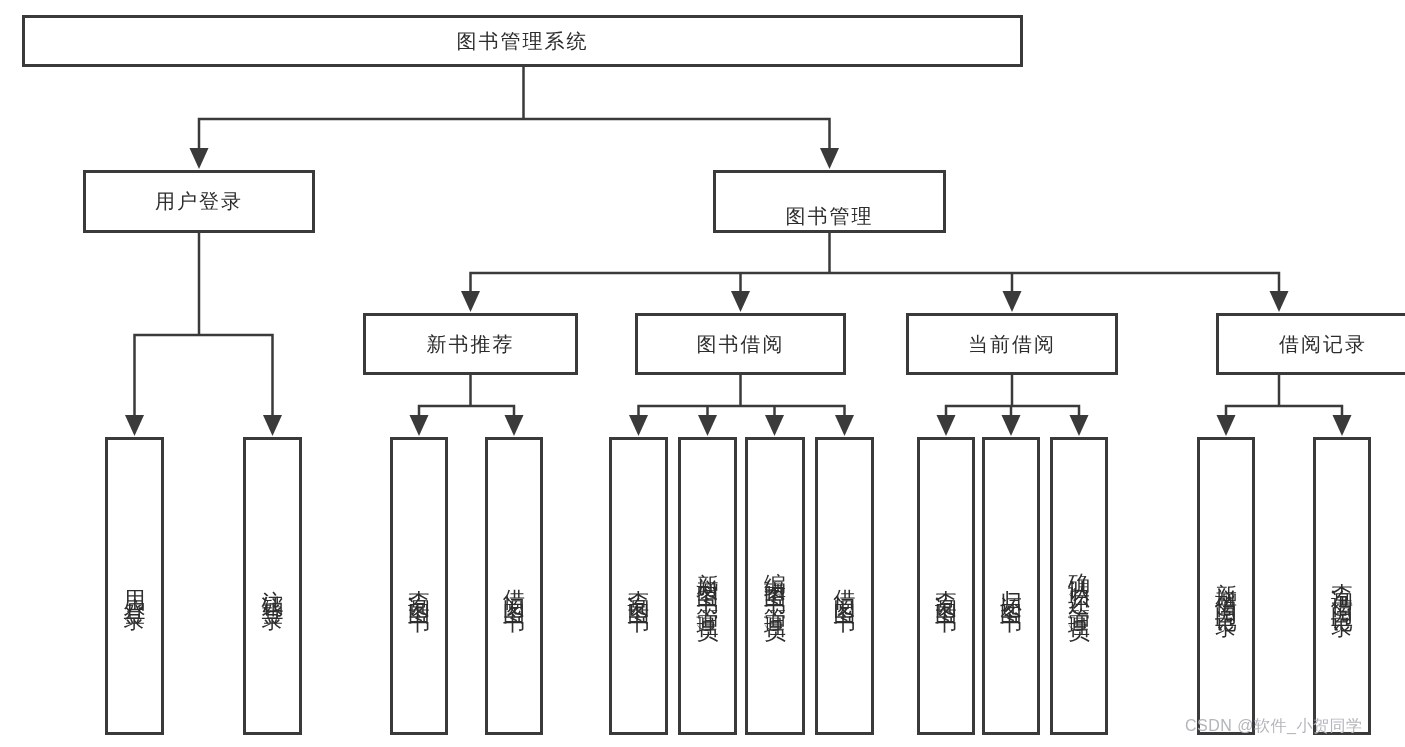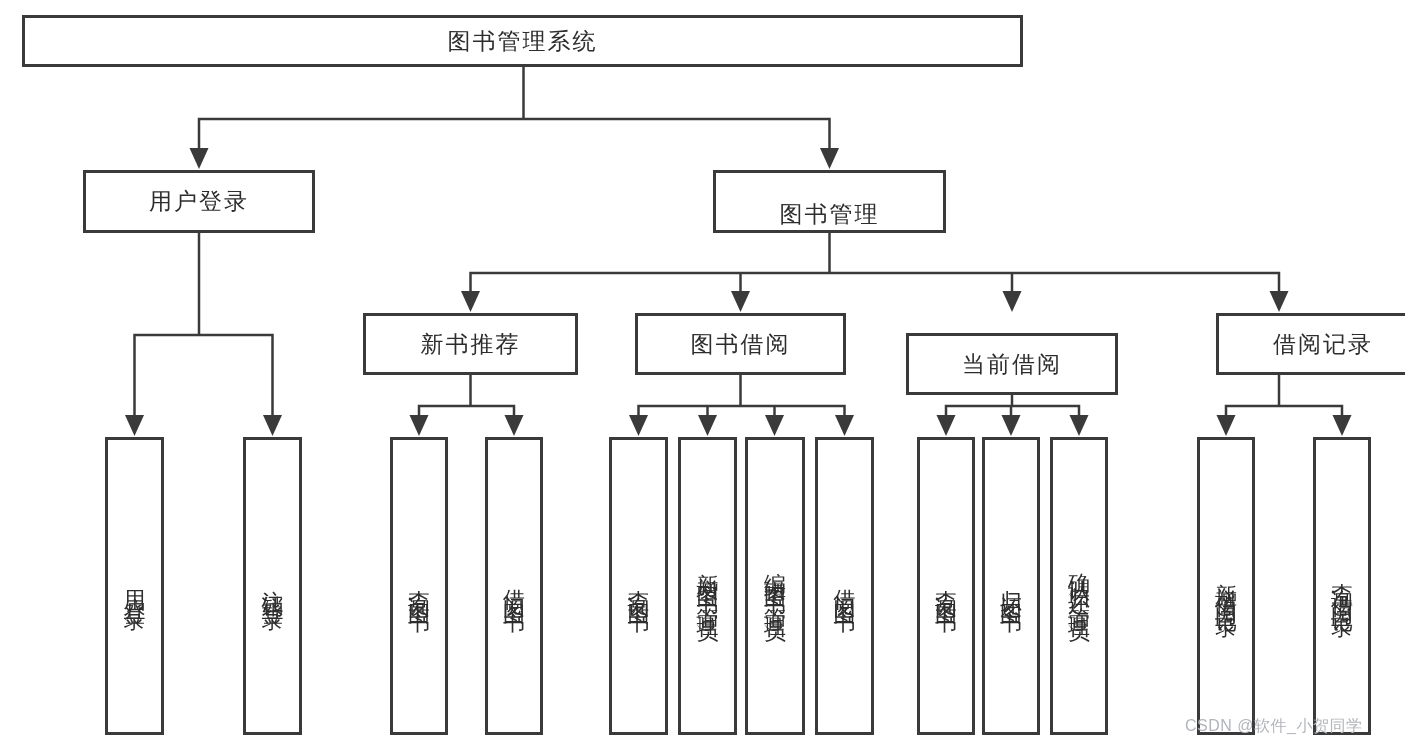--- a/index.html
+++ b/index.html
@@ -21,21 +21,21 @@
     position: absolute;
     box-sizing: border-box;
     border: 3px solid #3a3a3a;
     background: #ffffff;
     display: flex;
     align-items: center;
     justify-content: center;
     color: #2d2d2d;
   }
   .h-label {
-    font-size: 23px;
+    font-size: 20px;
     letter-spacing: 2px;
     white-space: nowrap;
     font-family: Liberation Mono, monospace;
   }
   .leaf span {
     writing-mode: vertical-lr;
     text-orientation: mixed;
     font-size: 22px;
     letter-spacing: 7px;
     line-height: 1;
@@ -126,21 +126,21 @@
   <div class="box" style="left:713px; top:170px; width:233px; height:63px;align-items:flex-end;">
     <span class="h-label">图书管理</span>
   </div>
 
   <div class="box" style="left:363px; top:313px; width:215px; height:62px;">
     <span class="h-label">新书推荐</span>
   </div>
   <div class="box" style="left:635px; top:313px; width:211px; height:62px;">
     <span class="h-label">图书借阅</span>
   </div>
-  <div class="box" style="left:906px; top:313px; width:212px; height:62px;margin-top:20px;">
+  <div class="box" style="left:906px; top:313px; width:212px; height:62px;">
     <span class="h-label">当前借阅</span>
   </div>
   <div class="box" style="left:1216px; top:313px; width:214px; height:62px;">
     <span class="h-label">借阅记录</span>
   </div>
 
   <div class="box leaf" style="left:105px; top:437px; width:59px; height:298px;">
     <span>用户登录</span>
   </div>
   <div class="box leaf" style="left:243px; top:437px; width:59px; height:298px;">

